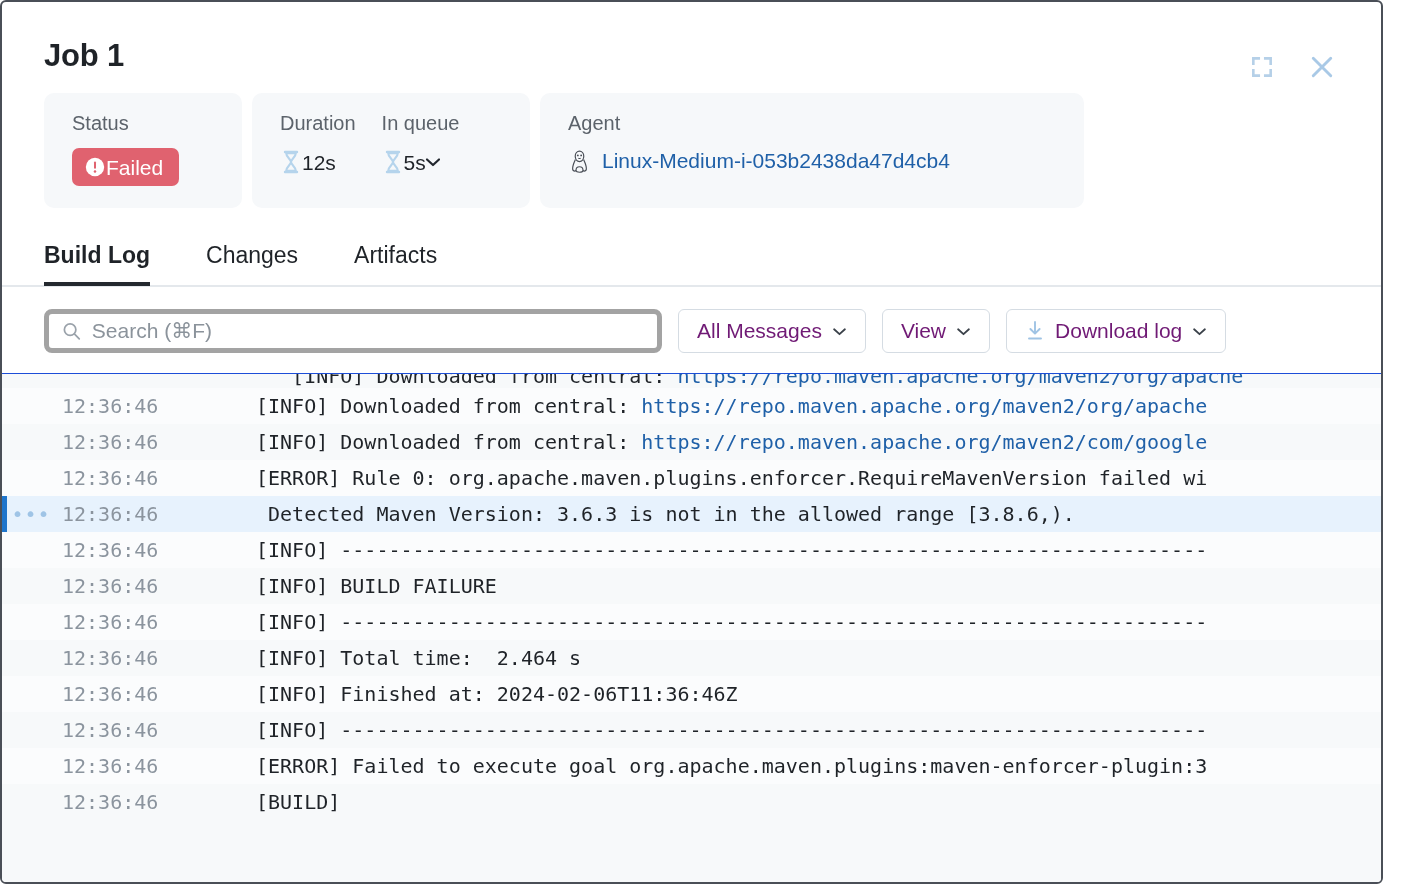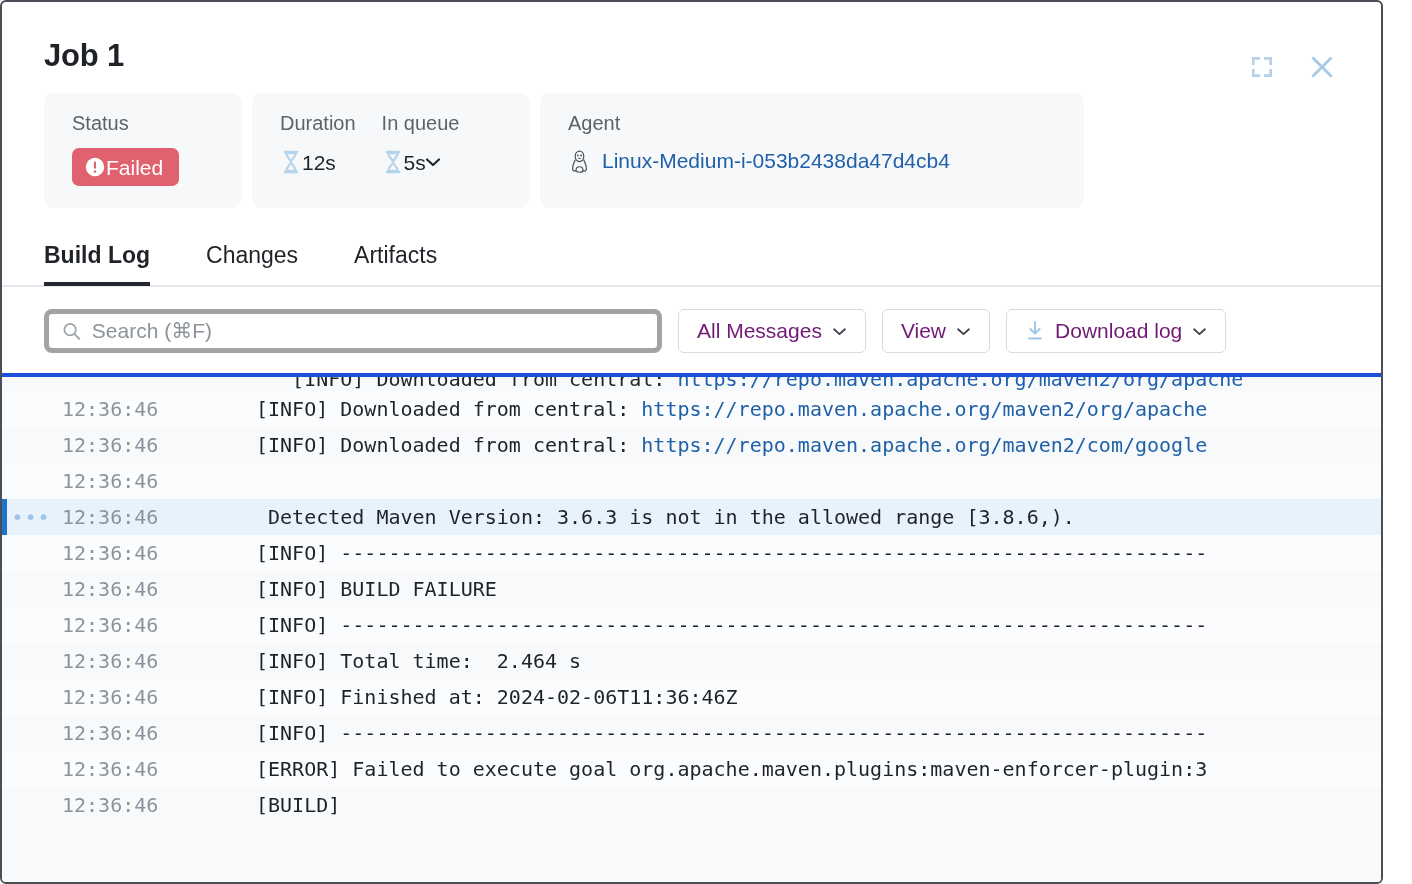--- a/index.html
+++ b/index.html
@@ -185,21 +185,21 @@
     color: #701a75;
     cursor: pointer;
     white-space: nowrap;
   }
 
   
   .log {
     flex: 1 1 auto;
     position: relative;
     background: #f7f9fa;
-    border-top: 4px solid #1d4ed8;
+    border-top: 1px solid #1d4ed8;
     overflow: hidden;
     font-family: "DejaVu Sans Mono", monospace;
   }
   .log-row {
     display: flex;
     align-items: center;
     height: 36px;
     position: relative;
     padding-left: 0;
     white-space: pre;
@@ -366,21 +366,21 @@
       <svg width="15" height="9" viewBox="0 0 16 10">
         <path d="M2 2.5L8 8L14 2.5" fill="none" stroke="#3a4149" stroke-width="2" stroke-linecap="round" stroke-linejoin="round"></path>
       </svg>
     </button>
   </div>
 
   <div class="log" id="log-body">
       <div class="log-row clipped-top"><span class="row-dots"></span><span class="row-ts"></span><span class="row-msg"><span>   [INFO] Downloaded from central: </span><span class="lnk">https://repo.maven.apache.org/maven2/org/apache</span></span></div>
       <div class="log-row alt"><span class="row-dots"></span><span class="row-ts">12:36:46</span><span class="row-msg"><span>[INFO] Downloaded from central: </span><span class="lnk">https://repo.maven.apache.org/maven2/org/apache</span></span></div>
       <div class="log-row"><span class="row-dots"></span><span class="row-ts">12:36:46</span><span class="row-msg"><span>[INFO] Downloaded from central: </span><span class="lnk">https://repo.maven.apache.org/maven2/com/google</span></span></div>
-      <div class="log-row alt"><span class="row-dots"></span><span class="row-ts">12:36:46</span></div>
+      <div class="log-row alt"><span class="row-dots"></span><span class="row-ts">12:36:46</span><span class="row-msg"><span>[ERROR] Rule 0: org.apache.maven.plugins.enforcer.RequireMavenVersion failed wi</span></span></div>
       <div class="log-row highlight"><span class="row-dots">•••</span><span class="row-ts">12:36:46</span><span class="row-msg"><span> Detected Maven Version: 3.6.3 is not in the allowed range [3.8.6,).</span></span></div>
       <div class="log-row alt"><span class="row-dots"></span><span class="row-ts">12:36:46</span><span class="row-msg"><span>[INFO] ------------------------------------------------------------------------</span></span></div>
       <div class="log-row"><span class="row-dots"></span><span class="row-ts">12:36:46</span><span class="row-msg"><span>[INFO] BUILD FAILURE</span></span></div>
       <div class="log-row alt"><span class="row-dots"></span><span class="row-ts">12:36:46</span><span class="row-msg"><span>[INFO] ------------------------------------------------------------------------</span></span></div>
       <div class="log-row"><span class="row-dots"></span><span class="row-ts">12:36:46</span><span class="row-msg"><span>[INFO] Total time:  2.464 s</span></span></div>
       <div class="log-row alt"><span class="row-dots"></span><span class="row-ts">12:36:46</span><span class="row-msg"><span>[INFO] Finished at: 2024-02-06T11:36:46Z</span></span></div>
       <div class="log-row"><span class="row-dots"></span><span class="row-ts">12:36:46</span><span class="row-msg"><span>[INFO] ------------------------------------------------------------------------</span></span></div>
       <div class="log-row alt"><span class="row-dots"></span><span class="row-ts">12:36:46</span><span class="row-msg"><span>[ERROR] Failed to execute goal org.apache.maven.plugins:maven-enforcer-plugin:3</span></span></div>
       <div class="log-row"><span class="row-dots"></span><span class="row-ts">12:36:46</span><span class="row-msg"><span>[BUILD]</span></span></div>
     </div>

